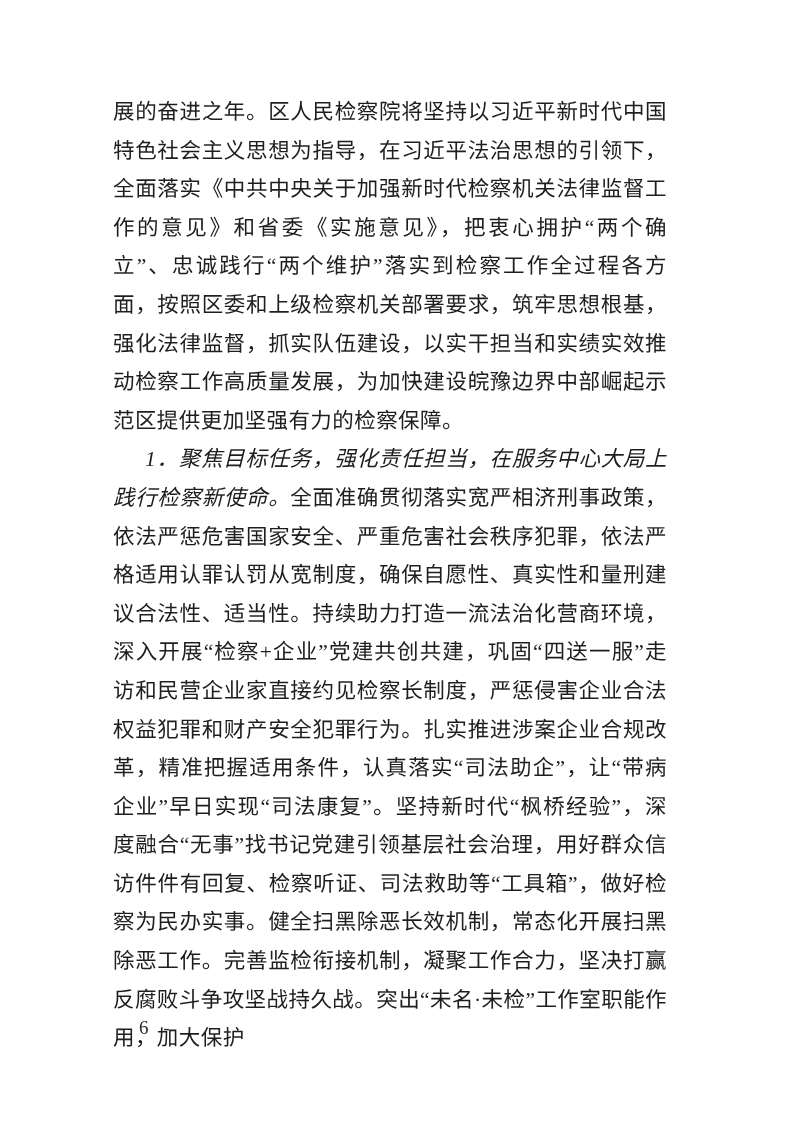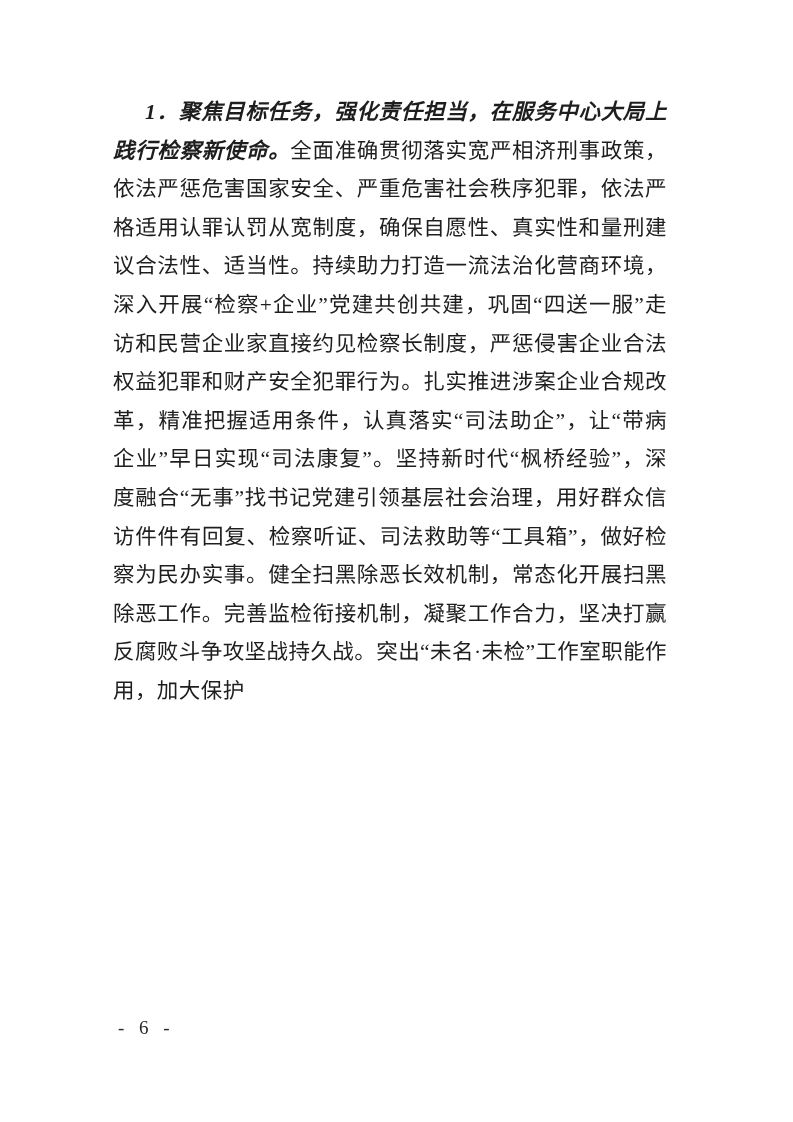--- a/index.html
+++ b/index.html
@@ -32,34 +32,35 @@
     letter-spacing: 0.02em;
     word-break: break-all;
     color: #1e1e1e;
   }
   .para.indent {
     text-indent: 32px;
   }
   .para .lead {
     
     font-style: italic;
-    font-weight: 700;
+    font-weight: 400;
   }
   .page-number {
     position: absolute;
     left: 118px;
     top: 1017px;
     font-size: 19px;
     letter-spacing: 2px;
     word-spacing: 6px;
     color: #2a2a2a;
     font-family: "Liberation Serif", "DejaVu Serif", serif;
   }
 </style>
 </head>
 <body>
 
 <div class="page">
   <div class="text-block">
+    <p class="para"><span>展的奋进之年。区人民检察院将坚持以习近平新时代中国特色社会主义思想为指导，在习近平法治思想的引领下，全面落实《中共中央关于加强新时代检察机关法律监督工作的意见》和省委《实施意见》，把衷心拥护“两个确立”、忠诚践行“两个维护”落实到检察工作全过程各方面，按照区委和上级检察机关部署要求，筑牢思想根基，强化法律监督，抓实队伍建设，以实干担当和实绩实效推动检察工作高质量发展，为加快建设皖豫边界中部崛起示范区提供更加坚强有力的检察保障。</span></p>
     <p class="para indent"><span class="lead">1．聚焦目标任务，强化责任担当，在服务中心大局上践行检察新使命。</span><span>全面准确贯彻落实宽严相济刑事政策，依法严惩危害国家安全、严重危害社会秩序犯罪，依法严格适用认罪认罚从宽制度，确保自愿性、真实性和量刑建议合法性、适当性。持续助力打造一流法治化营商环境，深入开展“检察+企业”党建共创共建，巩固“四送一服”走访和民营企业家直接约见检察长制度，严惩侵害企业合法权益犯罪和财产安全犯罪行为。扎实推进涉案企业合规改革，精准把握适用条件，认真落实“司法助企”，让“带病企业”早日实现“司法康复”。坚持新时代“枫桥经验”，深度融合“无事”找书记党建引领基层社会治理，用好群众信访件件有回复、检察听证、司法救助等“工具箱”，做好检察为民办实事。健全扫黑除恶长效机制，常态化开展扫黑除恶工作。完善监检衔接机制，凝聚工作合力，坚决打赢反腐败斗争攻坚战持久战。突出“未名·未检”工作室职能作用，加大保护</span></p>
   </div>
   <div class="page-number">- 6 -</div>
 </div>
 
 </body></html>

